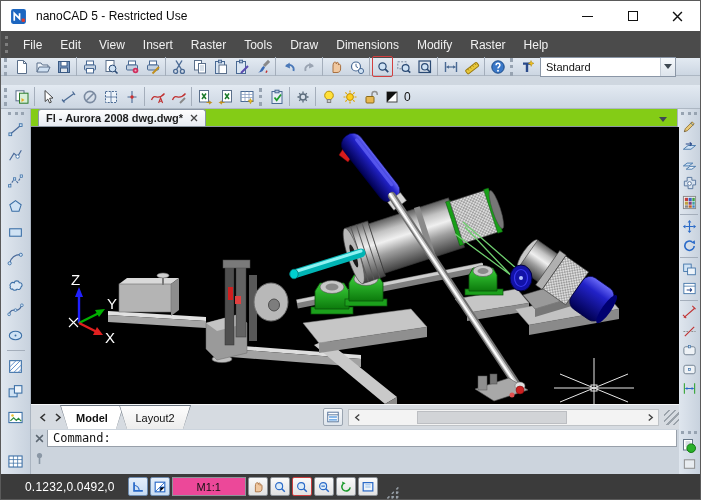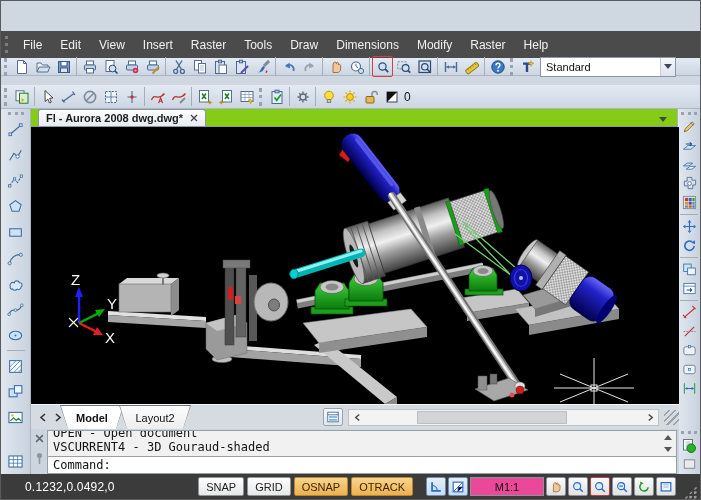--- a/index.html
+++ b/index.html
@@ -80,20 +80,41 @@
 .sicon.blue{background:linear-gradient(#e4eefa,#c8dcf2);border:1px solid #6e8cb0}
 .sicon.red{border:1px solid #cc4040}
 .scale-field{width:74px;height:19px;background:#ec4899;border:1px solid #8d9399;font-size:11px;color:#111;display:flex;align-items:center;justify-content:center}
 .status-grip{margin-left:8px;margin-right:3px;width:13px;height:13px;align-self:flex-end;background-image:radial-gradient(circle at 2px 2px,#98a0a8 1.3px,transparent 1.5px);background-size:4.5px 4.5px;clip-path:polygon(100% 0,100% 100%,0 100%)}
 </style>
 </head>
 <body>
 
 <div id="app">
 
+  <div class="titlebar">
+    <svg class="appicon" viewBox="0 0 16 16">
+        <rect x="1" y="1" width="14" height="14" rx="2" fill="#1c66c0"></rect>
+        <path d="M4 12V5l5 5V5" fill="none" stroke="#fff" stroke-width="1.6"></path>
+        <rect x="11" y="10" width="3" height="3" fill="#e03a2a"></rect>
+      </svg>
+    <span class="title">nanoCAD 5 - Restricted Use</span>
+    <div class="winbtns">
+      <div class="winbtn">
+          <div class="glyph-min"></div>
+        </div>
+      <div class="winbtn">
+          <div class="glyph-max"></div>
+        </div>
+      <div class="winbtn">
+          <svg width="11" height="11" viewBox="0 0 10 10">
+            <path d="M1 1l8 8M9 1l-8 8" stroke="#111" stroke-width="1.3"></path>
+          </svg>
+        </div>
+    </div>
+  </div>
 
   <div class="menubar">
     <div class="mgrip"></div>
     <span class="menuitem">File</span>
     <span class="menuitem">Edit</span>
     <span class="menuitem">View</span>
     <span class="menuitem">Insert</span>
     <span class="menuitem">Raster</span>
     <span class="menuitem">Tools</span>
     <span class="menuitem">Draw</span>
@@ -821,42 +842,26 @@
     <div class="cmd-minibar">
       <svg width="9" height="9" viewBox="0 0 8 8">
           <path d="M1 1l6 6M7 1l-6 6" stroke="#5a6570" stroke-width="1.3"></path>
         </svg>
       <svg width="9" height="13" viewBox="0 0 9 13">
           <circle cx="4.5" cy="3.5" r="2.6" fill="#8a97a5"></circle>
           <path d="M4.5 6v6" stroke="#8a97a5" stroke-width="1.6"></path>
         </svg>
     </div>
     <div class="cmd-main">
-      <div class="cmd-history">
-        <div class="lines">
-          <div>OPEN - Open document</div>
-          <div>VSCURRENT4 - 3D Gouraud-shaded</div>
-        </div>
-        <div class="cmd-scroll">
-          <div class="tri-up-s"></div>
-          <div class="tri-down-s"></div>
-        </div>
-      </div>
       <div class="cmd-input">Command:</div>
     </div>
   </div>
 
   <div class="status">
     <span class="coords">0.1232,0.0492,0</span>
-    <div class="toggles">
-      <div class="toggle">SNAP</div>
-      <div class="toggle">GRID</div>
-      <div class="toggle on">OSNAP</div>
-      <div class="toggle on">OTRACK</div>
-    </div>
     <div class="scluster">
       <div class="sicon blue" title="ortho">
           <svg width="14" height="14" viewBox="0 0 16 16">
             <path d="M3.5 2.5v10h10" fill="none" stroke="#2a6ac8" stroke-width="2"></path>
             <path d="M3.5 6a7 7 0 016 6.5" fill="none" stroke="#2a6ac8" stroke-width="1.2"></path>
           </svg>
         </div>
       <div class="sicon blue" title="viewport">
           <svg width="14" height="14" viewBox="0 0 16 16">
             <rect x="2.5" y="2.5" width="11" height="11" fill="#fff" stroke="#2a6ac8" stroke-width="1.3"></rect>

